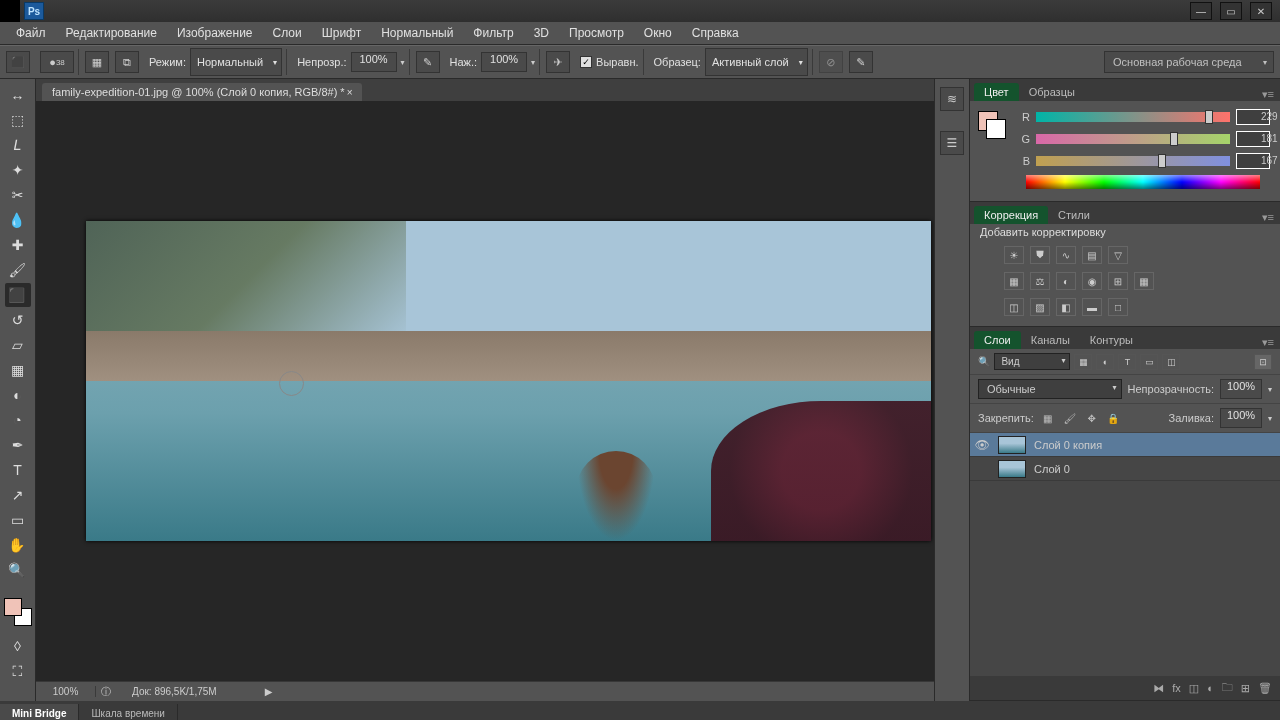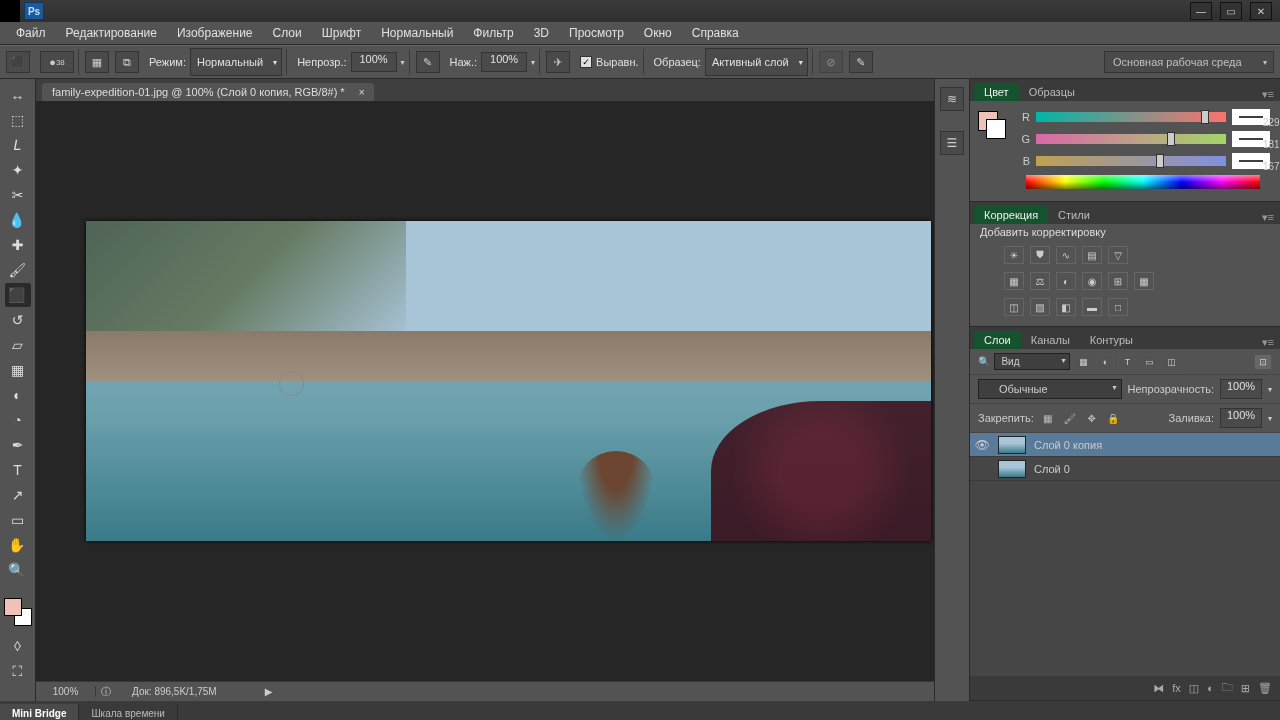--- a/index.html
+++ b/index.html
@@ -35,21 +35,21 @@
 .tool-btn { width:26px; height:24px; display:flex; align-items:center; justify-content:center; cursor:pointer; border-radius:2px; color:#ddd; font-size:14px; position:relative;}
 .tool-btn.active { background:#2a2a2a;}
 .color-swatches { margin-top:8px; position:relative; width:28px; height:28px;}
 .swatch-fg { position:absolute; top:0; left:0; width:18px; height:18px; background:#f0c3b8; border:1px solid #000;}
 .swatch-bg { position:absolute; bottom:0; right:0; width:18px; height:18px; background:#fff; border:1px solid #000;}
 .tool-sep { height:6px; }
 
 
 .doc-area { flex:1; background:#262626; display:flex; flex-direction:column; position:relative;}
 .doc-tabs { height:22px; background:#3f3f3f; display:flex; align-items:flex-end; padding-left:6px;}
-.doc-tab { background:#535353; padding:3px 10px; border-radius:3px 3px 0 0; color:#ddd; font-size:11px; display:flex; align-items:center; gap:14px; cursor:pointer;}
+.doc-tab { background:#535353; padding:3px 10px; border-radius:3px 3px 0 0; color:#ddd; font-size:11px; display:flex; align-items:center; gap:2px; cursor:pointer;}
 .doc-tab .close { font-size:10px; cursor:pointer;}
 .canvas-wrap { flex:1; position:relative; overflow:hidden; display:flex;}
 .canvas { position:absolute; left:50px; top:120px; width:845px; height:320px; background:linear-gradient(to bottom, #a8c5d8 0%, #a8c5d8 35%, #7ba9b5 35%, #6ca0ad 60%, #3a7a88 100%); box-shadow:0 0 4px #000;}
 .canvas::before { content:""; position:absolute; top:0; left:0; width:320px; height:120px; background:linear-gradient(135deg, #2a3a20 0%, #4a5a30 50%, transparent 100%); opacity:0.7;}
 .canvas .stone { position:absolute; top:110px; left:0; right:0; height:50px; background:linear-gradient(to bottom, #8a7a6a, #a09080);}
 .canvas .figure { position:absolute; bottom:0; left:490px; width:80px; height:90px; background:radial-gradient(ellipse at top, #6b4530 30%, transparent 70%); border-radius:40px 40px 0 0;}
 .canvas .red { position:absolute; bottom:0; right:0; width:220px; height:140px; background:radial-gradient(circle, #5a1020 30%, #3a0a15 70%); border-radius:50% 0 0 0; opacity:0.85;}
 .brush-cursor { position:absolute; top:270px; left:243px; width:25px; height:25px; border:1px solid #888; border-radius:50%; pointer-events:none;}
 .statusbar { height:20px; background:#535353; border-top:1px solid #383838; display:flex; align-items:center; font-size:10px; color:#ccc;}
 .statusbar .zoom { width:60px; text-align:center; border-right:1px solid #3a3a3a; padding:0 4px;}
@@ -72,38 +72,38 @@
 .color-fg-bg { position:absolute; left:8px; top:10px;}
 .swatch-large-fg { width:20px; height:20px; background:#f0c3b8; border:1px solid #000;}
 .swatch-large-bg { width:20px; height:20px; background:#fff; border:1px solid #000; margin-top:-12px; margin-left:8px;}
 .slider-row { display:flex; align-items:center; margin-left:38px; margin-bottom:6px; gap:6px;}
 .slider-label { width:12px; text-align:right; font-size:11px;}
 .slider-track { flex:1; height:10px; position:relative; cursor:pointer;}
 .slider-track.r { background:linear-gradient(to right, #00b5a7, #ff726b);}
 .slider-track.g { background:linear-gradient(to right, #d968a8, #a5d46a);}
 .slider-track.b { background:linear-gradient(to right, #c0a050, #8090e0);}
 .slider-thumb { position:absolute; top:-2px; width:8px; height:14px; background:#ccc; border:1px solid #333; transform:translateX(-4px);}
-.slider-value { width:34px; background:#3f3f3f; border:7px solid #ffffff; text-align:center; font-size:10px; height:16px; line-height:14px;padding-left:24px;}
+.slider-value { width:34px; background:#3f3f3f; border:1px solid #ffffff; text-align:center; font-size:10px; height:16px; line-height:14px;padding-left:24px;}
 .spectrum { height:14px; margin:6px 10px 4px 46px; background:linear-gradient(to right, red, yellow, lime, cyan, blue, magenta, red); position:relative;}
 .spectrum::after{content:""; position:absolute; inset:0; background:linear-gradient(to bottom, rgba(255,255,255,0.5), transparent 50%, rgba(0,0,0,0.5));}
 
 
 .corr-body { padding:2px 10px;}
 .corr-title { font-size:11px; color:#ddd; margin-bottom:8px;}
 .icon-row { display:flex; gap:6px; margin-bottom:8px; margin-left:24px;}
 .corr-icon { width:20px; height:18px; border:1px solid #666; display:flex; align-items:center; justify-content:center; font-size:10px; cursor:pointer; color:#ccc;}
 
 
 .layers-body { flex:1; display:flex; flex-direction:column; min-height:0;}
 .layer-filter { display:flex; align-items:center; gap:4px; padding:4px 8px; border-bottom:1px solid #444;}
 .filter-dd { background:#3f3f3f; border:1px solid #222; color:#ccc; padding:2px 16px 2px 6px; font-size:10px; position:relative; width:76px;}
 .filter-dd::after{content:"▾"; position:absolute; right:4px; font-size:8px;}
 .filter-icon { width:18px; height:16px; border:1px solid #555; display:flex; align-items:center; justify-content:center; font-size:9px; cursor:pointer;}
 .blend-row { display:flex; align-items:center; gap:6px; padding:4px 8px; border-bottom:1px solid #444;}
-.blend-dd { flex:1; background:#3f3f3f; border:1px solid #222; color:#ccc; padding:3px 18px 3px 20px; font-size:11px; position:relative;}
+.blend-dd { flex:1; background:#3f3f3f; border:1px solid #222; color:#ccc; padding:3px 18px 3px 8px; font-size:11px; position:relative;}
 .blend-dd::after{content:"▾"; position:absolute; right:4px; font-size:8px;}
 .lock-row { display:flex; align-items:center; gap:6px; padding:4px 8px; font-size:11px; border-bottom:1px solid #444;}
 .lock-icon { width:16px; height:14px; display:flex; align-items:center; justify-content:center; font-size:10px; cursor:pointer; color:#bbb;}
 .layer-list { flex:1; background:#464646; overflow:auto; min-height:140px;}
 .layer-item { display:flex; align-items:center; height:24px; border-bottom:1px solid #3a3a3a; cursor:pointer;}
 .layer-item.selected { background:#5a7a9a;}
 .layer-eye { width:24px; text-align:center; font-size:12px;}
 .layer-thumb { width:28px; height:18px; background:linear-gradient(to bottom, #a8c5d8 40%, #3a7a88); border:1px solid #222; margin:0 4px;}
 .layer-name { font-size:11px; padding-left:4px;}
 .layer-bottom { height:24px; background:#3a3a3a; display:flex; align-items:center; justify-content:flex-end; gap:8px; padding:0 8px;}

